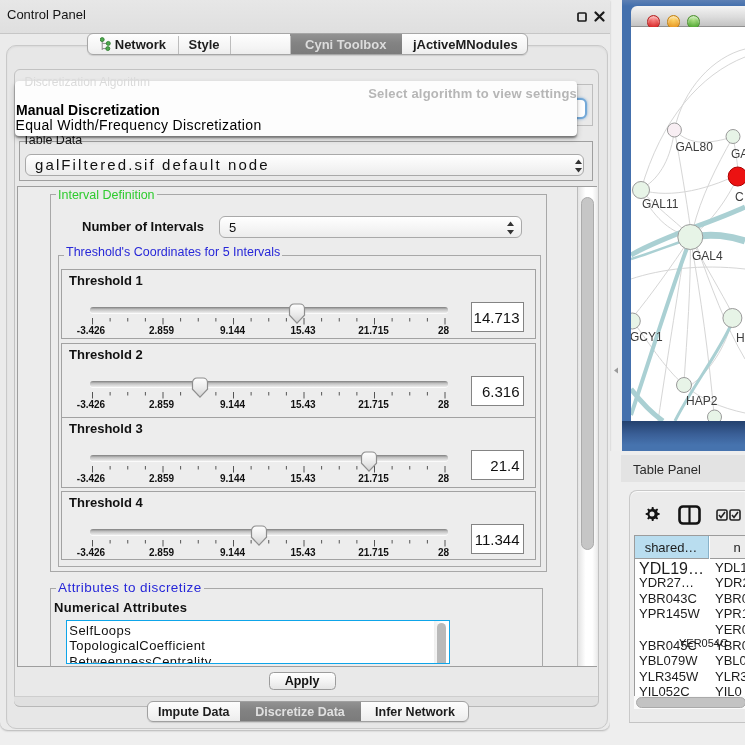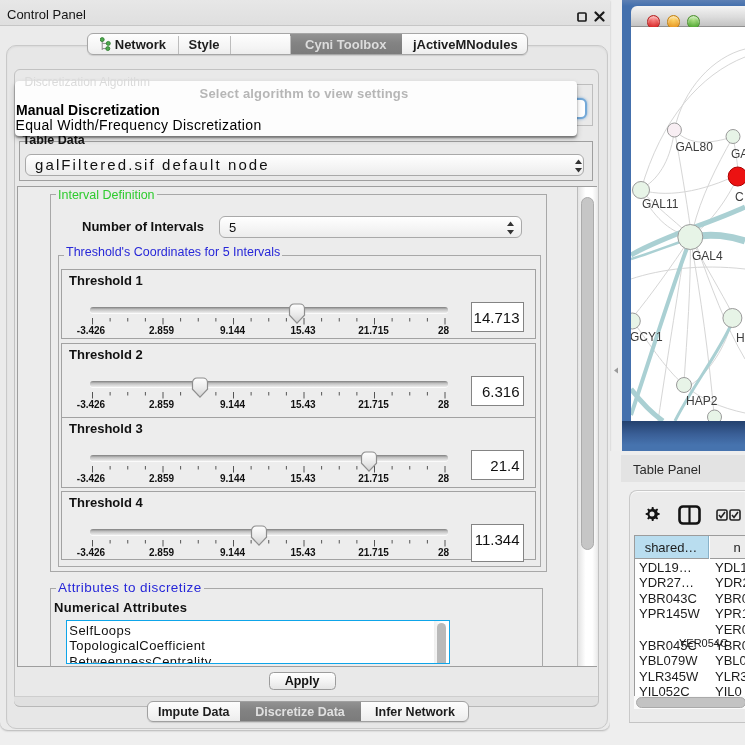--- a/index.html
+++ b/index.html
@@ -13,42 +13,42 @@
 <linearGradient id="thumbgrad" x1="0" y1="0" x2="0" y2="1">
 <stop offset="0" stop-color="#fefefe"></stop>
           <stop offset="0.5" stop-color="#ececec"></stop>
           <stop offset="1" stop-color="#d2d2d2"></stop>
 </linearGradient>
       </defs>
     </svg>
 
 <div class="abs" style="left:0;top:0;width:610px;height:730px;background:#ebebeb;border-radius:0 0 8px 8px;box-shadow:0 1px 2px rgba(0,0,0,0.25);">
 
-  <div class="abs" style="left:0;top:0;width:610px;height:26px;background:linear-gradient(180deg,#e7e7e7 0,#dfdfdf 100%);border-bottom:1px solid #c6c6c6;">
+  <div class="abs" style="left:0;top:0;width:610px;height:34px;background:linear-gradient(180deg,#e7e7e7 0,#dfdfdf 100%);border-bottom:1px solid #c6c6c6;">
     <div class="abs" style="left:7px;top:7px;font-size:13px;color:#141414;">Control Panel</div>
     <svg width="10" height="10" viewBox="0 0 10 10" style="position:absolute;left:577px;top:11.5px;">
       <rect x="1" y="1" width="8" height="8" rx="1" fill="none" stroke="#1a1a1a" stroke-width="1.7"></rect>
         </svg>
     <svg width="11" height="11" viewBox="0 0 11 11" style="position:absolute;left:594px;top:11px;">
       <path d="M 1.5 1.5 L 9.5 9.5 M 9.5 1.5 L 1.5 9.5" stroke="#1a1a1a" stroke-width="2.2" stroke-linecap="round"></path>
         </svg>
   </div>
 
   <div class="abs" style="left:6px;top:45px;width:601.5px;height:684px;background:#e7e7e7;border:1px solid #c9c9c9;border-radius:10px;box-shadow:inset 0 1px 2px rgba(0,0,0,0.06);"></div>
 
   <div class="abs" style="left:13.5px;top:69px;width:585px;height:638px;background:#e9e9e9;border:1px solid #c2c2c2;border-radius:6px;"></div>
 
   <div class="abs" style="left:14px;top:695.5px;width:584px;height:11.5px;background:#e0e0e0;border-top:1px solid #cecece;border-bottom:1px solid #b8b8b8;border-radius:0 0 6px 6px;"></div>
 
   <div class="abs" style="left:21px;top:84px;width:571.5px;height:42px;border:1px solid #bdbdbd;"></div>
 
   <div class="abs" style="left:566px;top:97.5px;width:21px;height:21px;background:#fff;border:2px solid #74a9d8;border-radius:6px;box-shadow:0 0 3px #74a9d8;"></div>
 
   <div class="abs" style="left:18.7px;top:140.5px;width:574px;height:40px;border:1px solid #9f9f9f;"></div>
-  <div class="abs" style="left:20.5px;top:132.5px;width:74px;font-size:12.5px;font-weight:bold;color:#141414;padding:0 2px;">Table Data</div>
+  <div class="abs" style="left:20.5px;top:132.5px;width:74px;font-size:12.5px;font-weight:normal;color:#141414;padding:0 2px;">Table Data</div>
 
   <div class="abs" style="left:25px;top:153.5px;width:559px;height:22px;background:linear-gradient(180deg,#ffffff 0,#f4f4f4 60%,#ececec 100%);border:1px solid #a9a9a9;border-radius:6px;">
     <div class="abs" style="left:9px;top:0;line-height:20.5px;font-size:15px;letter-spacing:2.1px;color:#111;">galFiltered.sif default node</div>
     <svg width="9" height="14" viewBox="0 0 9 14" style="position:absolute;left:548px;top:4px;">
       <path d="M 4.5 0.5 L 8 5 L 1 5 Z" fill="#333"></path>
           <path d="M 4.5 13.5 L 8 9 L 1 9 Z" fill="#333"></path>
         </svg>
   </div>
 
   <div class="abs" style="left:17px;top:185.5px;width:580px;height:481px;background:#ececec;border:1px solid #9e9e9e;">
@@ -222,21 +222,21 @@
           <div style="position:absolute;left:60.0px;top:0;width:80px;text-align:center;">2.859</div>
           <div style="position:absolute;left:131.0px;top:0;width:80px;text-align:center;">9.144</div>
           <div style="position:absolute;left:201.5px;top:0;width:80px;text-align:center;">15.43</div>
           <div style="position:absolute;left:272.0px;top:0;width:80px;text-align:center;">21.715</div>
           <div style="position:absolute;left:342.0px;top:0;width:80px;text-align:center;">28</div>
         </div>
   <svg style="position:absolute;left:188.0px;top:32.5px;" width="18" height="22" viewBox="0 0 18 22">
           <defs></defs>
           <path d="M 1.5 5.5 A 4.5 4.5 0 0 1 6 1 L 12 1 A 4.5 4.5 0 0 1 16.5 5.5 L 16.5 12.2 L 9 20.2 L 1.5 12.2 Z" fill="url(#thumbgrad)" stroke="#8e8e8e" stroke-width="1.2"></path>
         </svg>
-  <div style="position:absolute;left:409px;top:32px;width:53px;height:38px;background:#fff;border:1px solid #848484;font-size:15px;color:#111;text-align:right;line-height:29px;padding-right:3px;">11.344</div>
+  <div style="position:absolute;left:409px;top:32px;width:53px;height:30px;background:#fff;border:1px solid #848484;font-size:15px;color:#111;text-align:right;line-height:29px;padding-right:3px;">11.344</div>
 </div>
 
   <div class="abs" style="left:49.5px;top:587.5px;width:493.5px;height:79px;border:1px solid #a8a8a8;border-bottom:none;"></div>
   <div class="abs" style="left:56px;top:579.5px;font-size:13.5px;letter-spacing:0.45px;color:#2727d8;background:#ececec;padding:0 2px;">Attributes to discretize</div>
   <div class="abs" style="left:54px;top:600px;font-size:13px;font-weight:bold;letter-spacing:0.3px;color:#111;">Numerical Attributes</div>
 
   <div class="abs" style="left:66px;top:619.5px;width:384px;height:44.5px;background:#fff;border:1px solid #0ea5e9;overflow:hidden;">
     <div class="abs" style="left:2.3px;top:2px;font-size:13px;letter-spacing:0.45px;color:#111;line-height:15.8px;">SelfLoops<br>TopologicalCoefficient<br>BetweennessCentrality</div>
     <div class="abs" style="right:0px;top:0px;width:15px;height:44.5px;background:linear-gradient(90deg,#efefef 0,#ffffff 60%);"></div>
     <div class="abs" style="right:3px;top:2px;width:9px;height:42px;background:#b9b9b9;border-radius:4.5px 4.5px 0 0;"></div>
@@ -266,21 +266,21 @@
         <div style="position:absolute;left:201.5px;top:2px;width:1px;height:18px;background:#bdbdbd;"></div>
       </div>
   <div style="position:absolute;left:147px;top:700.5px;width:321.5px;height:21px;border:1px solid #a0a0a0;border-radius:6px;background:linear-gradient(180deg,#fdfdfd 0,#f2f2f2 70%,#ececec 100%);overflow:hidden;box-shadow:0 1px 1px rgba(0,0,0,0.12);">
         <div style="position:absolute;left:0;top:0;width:91.5px;height:100%;text-align:center;font-size:12.5px;font-weight:600;line-height:21px;color:#1d1d1d;">Impute Data</div>
         <div style="position:absolute;left:91.5px;top:0;width:121px;height:100%;text-align:center;font-size:12.5px;font-weight:600;line-height:21px;background:linear-gradient(180deg,#929292 0,#828282 45%,#7b7b7b 100%);color:#e0e0e0;">Discretize Data</div>
         <div style="position:absolute;left:212.5px;top:0;width:109px;height:100%;text-align:center;font-size:12.5px;font-weight:600;line-height:21px;color:#1d1d1d;">Infer Network</div>
       </div>
 
   <div class="abs" style="left:15.3px;top:80.5px;width:562px;height:55px;background:#fdfdfd;border-radius:4px;box-shadow:0 2px 2px rgba(0,0,0,0.4), 0 3px 6px rgba(0,0,0,0.2);"></div>
   <div class="abs" style="left:24.5px;top:75px;font-size:12px;color:#dadada;z-index:3;">Discretization Algorithm</div>
-  <div class="abs" style="left:23px;top:86px;width:562px;text-align:center;font-size:13px;font-weight:bold;color:#b6b6b6;letter-spacing:0.2px;">Select algorithm to view settings</div>
+  <div class="abs" style="left:15px;top:86px;width:562px;text-align:right;font-size:13px;font-weight:bold;color:#b6b6b6;letter-spacing:0.2px;">Select algorithm to view settings</div>
   <div class="abs" style="left:15.5px;top:117px;font-size:14px;letter-spacing:0.35px;color:#000;">Equal Width/Frequency Discretization</div>
   <div class="abs" style="left:16px;top:101.5px;font-size:14px;font-weight:bold;color:#000;">Manual Discretization</div>
 </div>
 
 <div class="abs" style="left:622px;top:0;width:123px;height:450.5px;background:linear-gradient(180deg,#5d80b4 0,#4470ad 6px,#4470ad 100%);">
   <div class="abs" style="left:0;top:420.5px;width:123px;height:30px;background:linear-gradient(180deg,#24416e 0,#3a5f97 45%,#4673ae 80%);z-index:2;"></div>
   <div class="abs" style="left:9px;top:6px;width:114px;height:20.5px;background:linear-gradient(180deg,#f4f4f4 0,#dcdcdc 55%,#c3c3c3 100%);border-radius:6px 0 0 0;border-bottom:1px solid #909090;">
     <div style="position:absolute;left:15.7px;top:9.2px;width:13.6px;height:13.6px;border-radius:50%;background:radial-gradient(circle at 50% 28%, #fb8a8a 0%, #d92c2c 75%);border:1px solid #b32222;box-sizing:border-box;box-shadow:inset 0 2px 2px rgba(255,255,255,0.55);"></div>
     <div style="position:absolute;left:35.7px;top:9.2px;width:13.6px;height:13.6px;border-radius:50%;background:radial-gradient(circle at 50% 28%, #fed76a 0%, #e99b27 75%);border:1px solid #c28211;box-sizing:border-box;box-shadow:inset 0 2px 2px rgba(255,255,255,0.55);"></div>
     <div style="position:absolute;left:55.7px;top:9.2px;width:13.6px;height:13.6px;border-radius:50%;background:radial-gradient(circle at 50% 28%, #b3e48c 0%, #56ab38 75%);border:1px solid #4f8f33;box-sizing:border-box;box-shadow:inset 0 2px 2px rgba(255,255,255,0.55);"></div>
@@ -362,21 +362,21 @@
     </svg>
 <svg width="12" height="12" viewBox="0 0 12 12" style="position:absolute;left:729px;top:508.5px;">
       <rect x="1" y="1" width="10" height="10" rx="1.5" fill="none" stroke="#222" stroke-width="1.6"></rect>
       <path d="M 3 6 L 5 8.5 L 9 3" fill="none" stroke="#222" stroke-width="1.6"></path>
     </svg>
 
 <div class="abs" style="left:633.5px;top:534.5px;width:111.5px;height:174.5px;background:#ffffff;border:1px solid #9c9c9c;border-right:none;overflow:hidden;">
   <div class="abs" style="left:0;top:0;width:74px;height:23px;background:#b9ddef;border-right:1px solid #89b2c9;border-bottom:1px solid #9c9c9c;text-align:center;font-size:13px;color:#1c1c1c;line-height:23px;">shared…</div>
   <div class="abs" style="left:75px;top:0;width:37px;height:23px;background:#ececec;border-bottom:1px solid #9c9c9c;font-size:13px;color:#1c1c1c;line-height:23px;padding-left:24px;">n</div>
 </div>
-<div style="position:absolute;left:639px;top:559.5px;font-size:13px;color:#1c1c1c;">YDL19…</div>
+<div style="position:absolute;left:639px;top:559.5px;font-size:16px;color:#1c1c1c;">YDL19…</div>
     <div style="position:absolute;left:715px;top:559.5px;font-size:13px;color:#1c1c1c;">YDL1</div>
     <div style="position:absolute;left:639px;top:575.1px;font-size:13px;color:#1c1c1c;">YDR27…</div>
     <div style="position:absolute;left:715px;top:575.1px;font-size:13px;color:#1c1c1c;">YDR2</div>
     <div style="position:absolute;left:639px;top:590.7px;font-size:13px;color:#1c1c1c;">YBR043C</div>
     <div style="position:absolute;left:715px;top:590.7px;font-size:13px;color:#1c1c1c;">YBR0</div>
     <div style="position:absolute;left:639px;top:606.3px;font-size:13px;color:#1c1c1c;">YPR145W</div>
     <div style="position:absolute;left:715px;top:606.3px;font-size:13px;color:#1c1c1c;">YPR1</div>
     <div style="position:absolute;left:639px;top:637px;font-size:11px;color:#1c1c1c;margin-left:40px;">YER054C</div>
     <div style="position:absolute;left:715px;top:621.9px;font-size:13px;color:#1c1c1c;">YER0</div>
     <div style="position:absolute;left:639px;top:637.5px;font-size:13px;color:#1c1c1c;">YBR045C</div>

